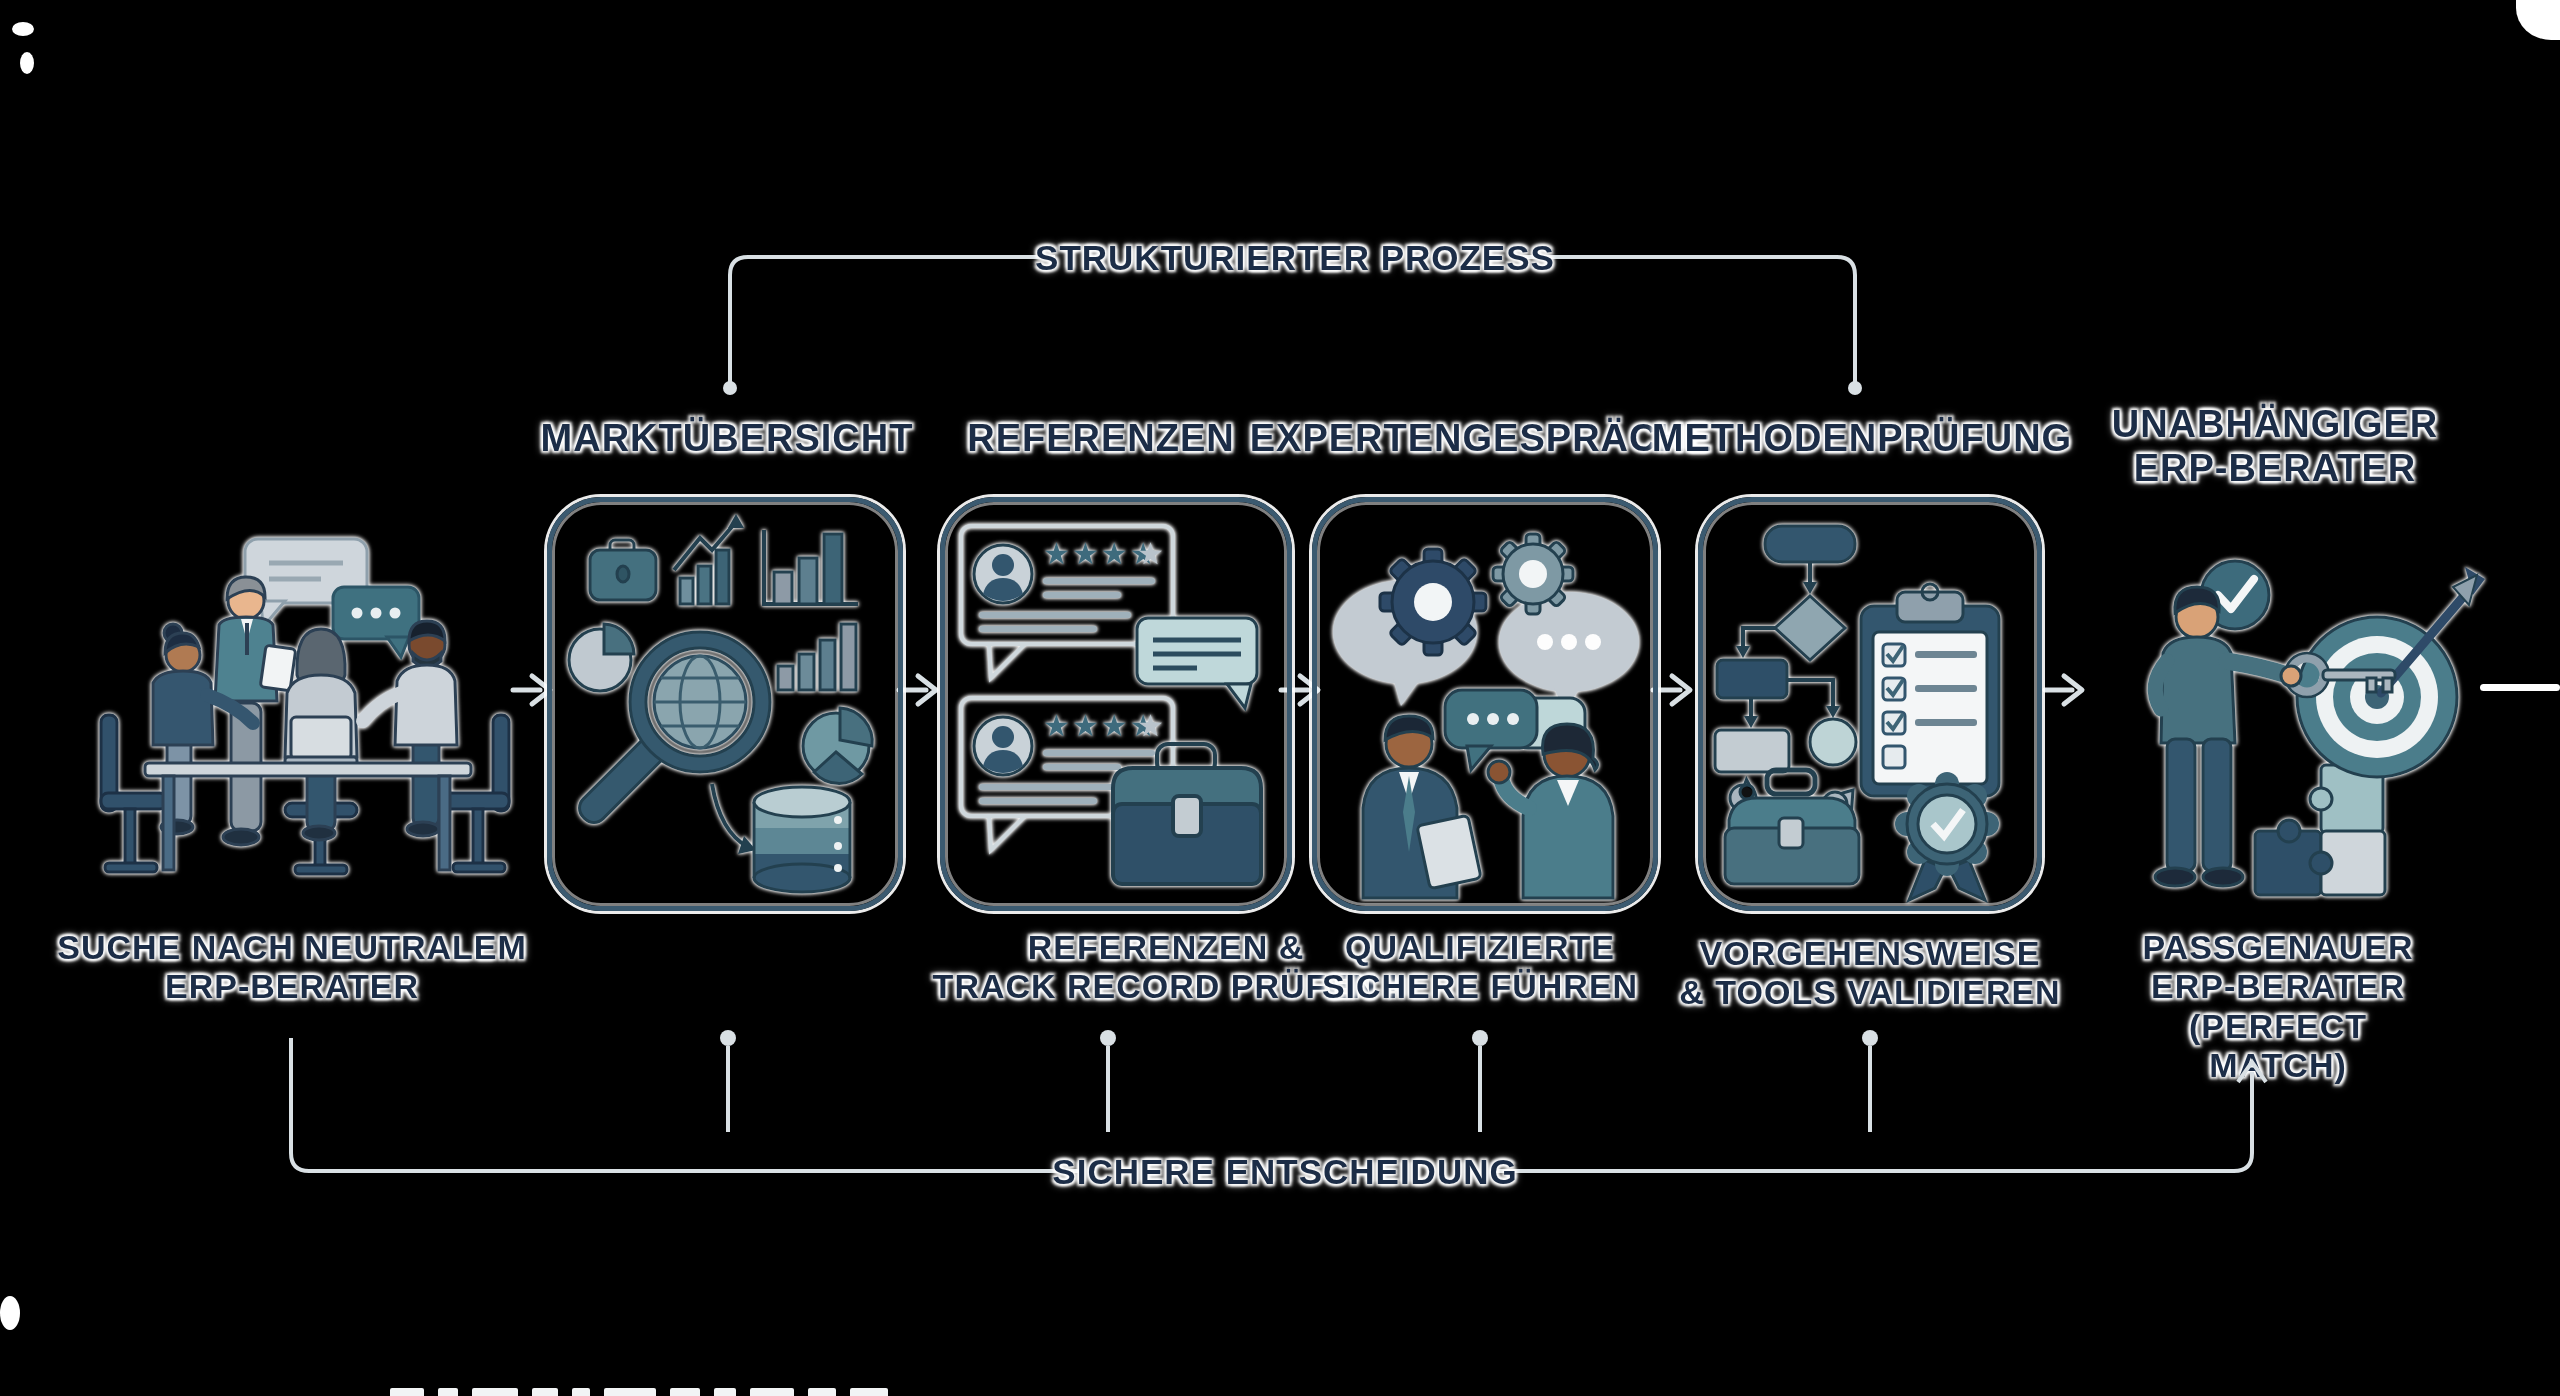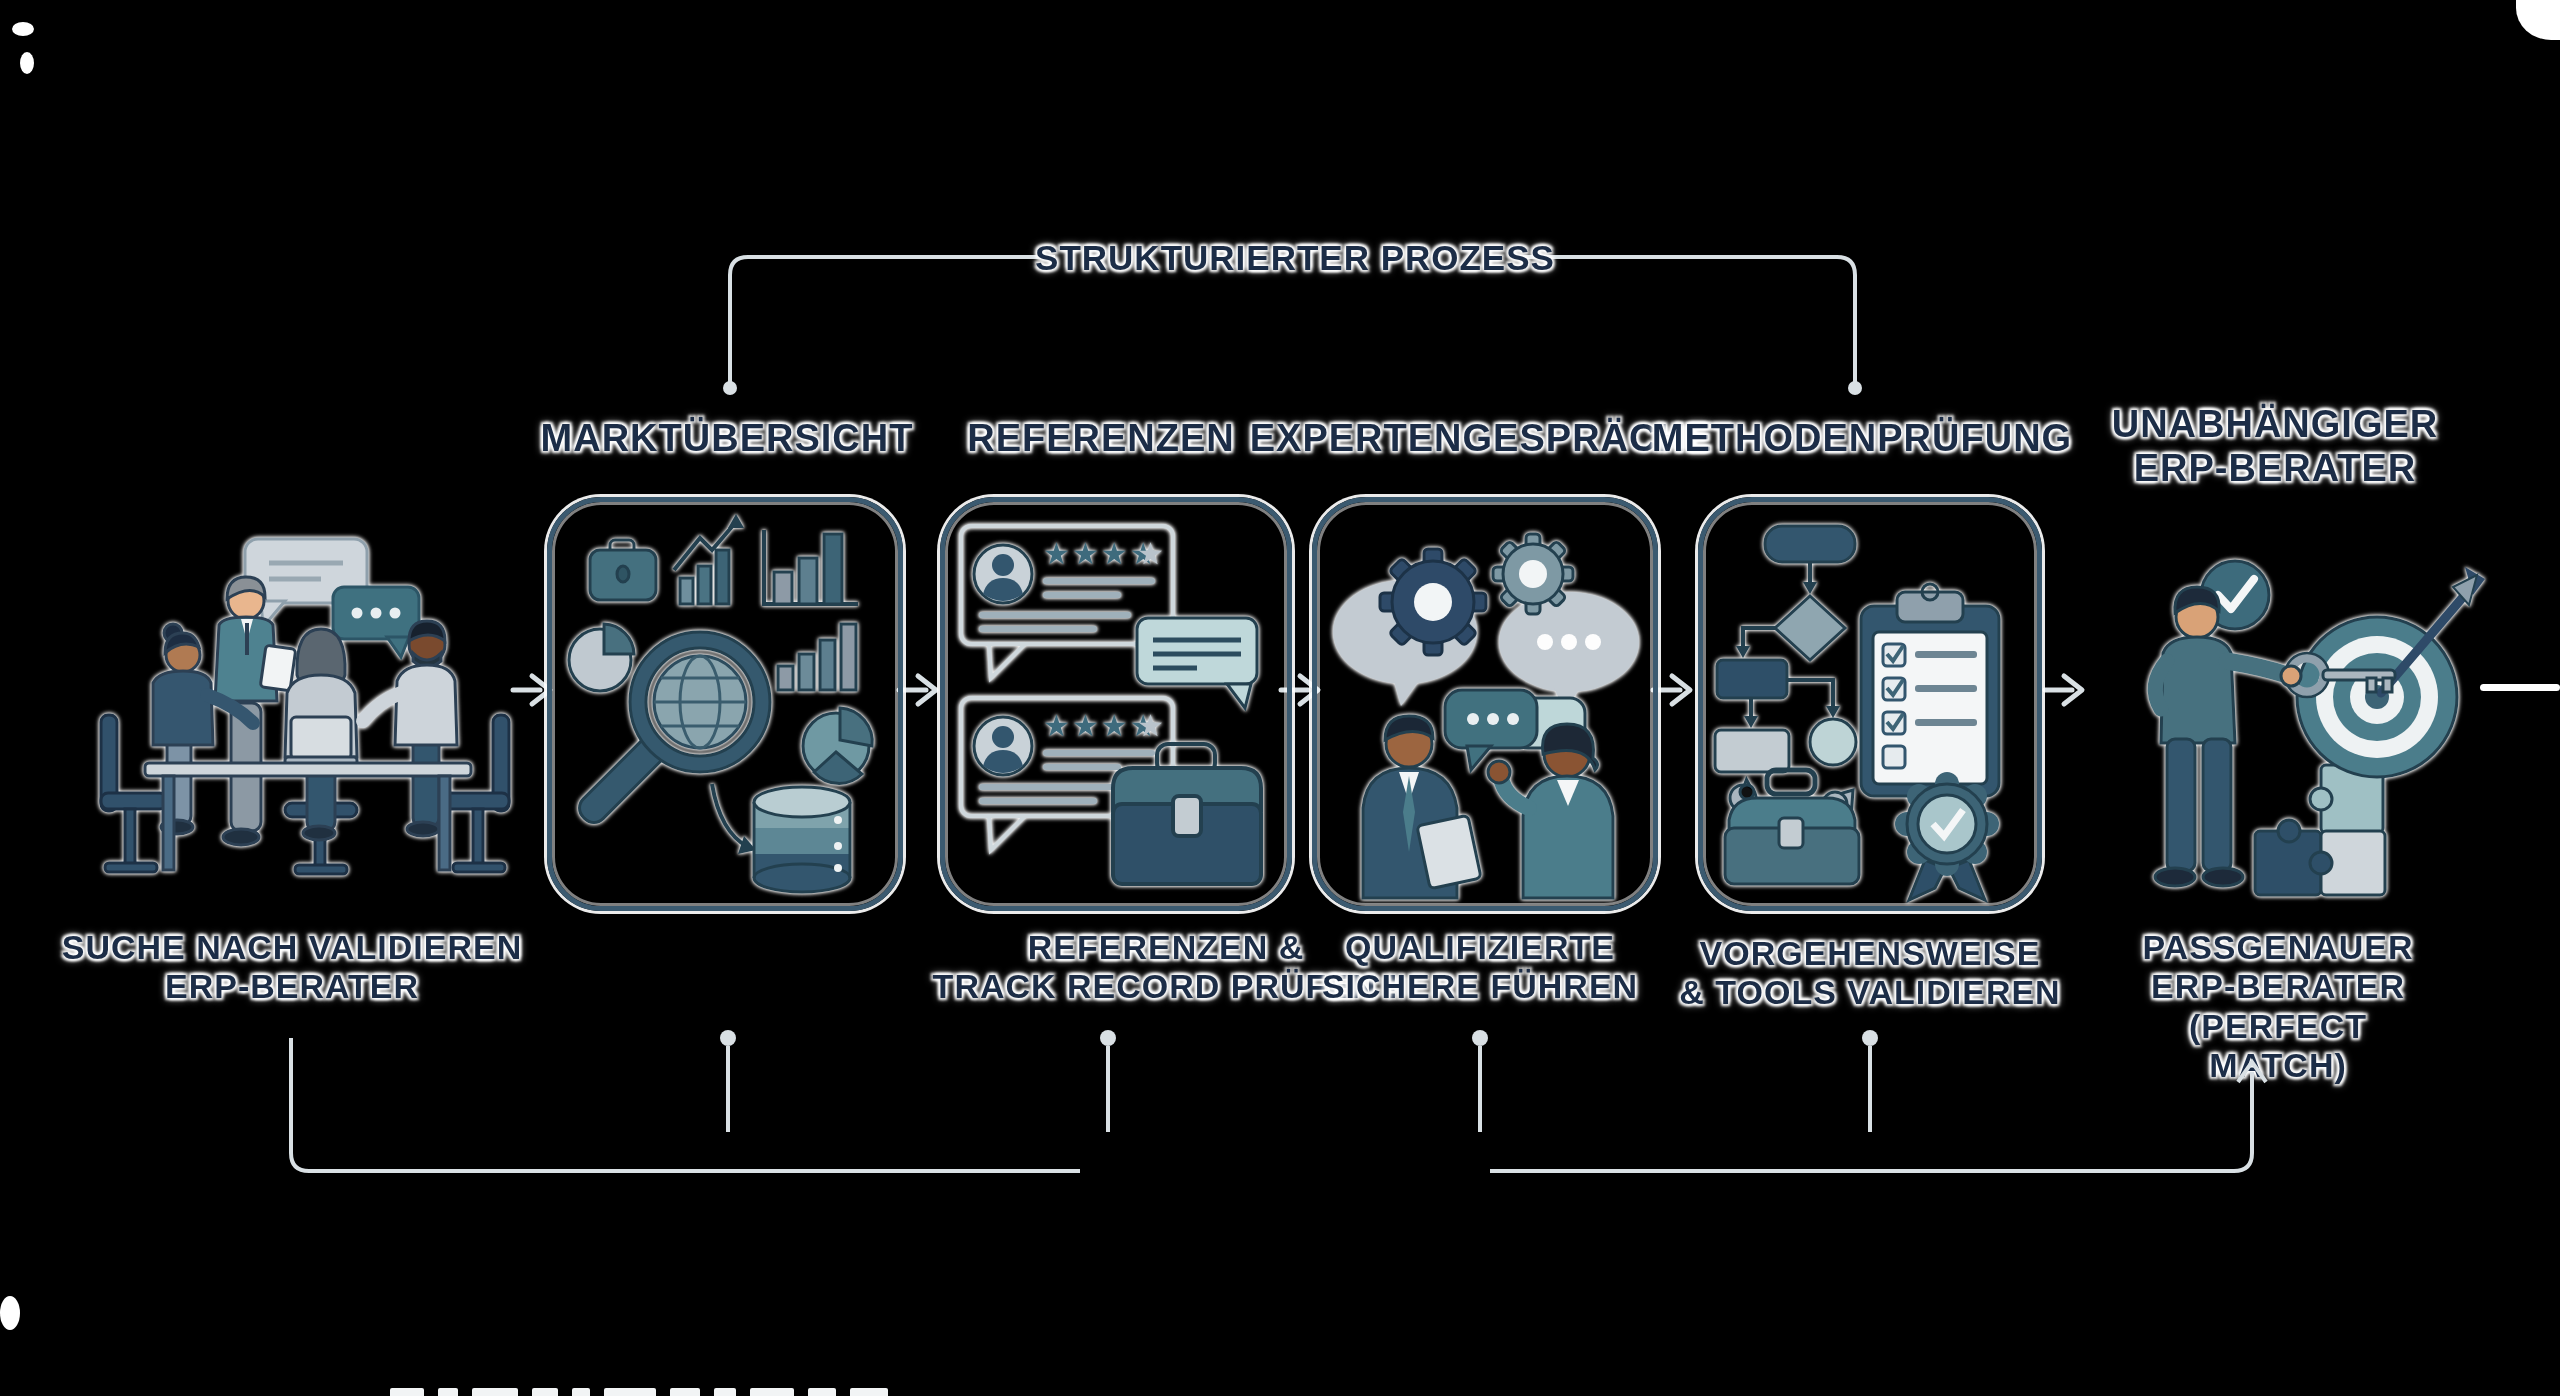--- a/index.html
+++ b/index.html
@@ -443,21 +443,21 @@
         <circle cx="206" cy="151" r="10" fill="#d9a277"></circle>
         <path d="M 82 136 Q 62 160 76 184" fill="none" stroke="#47717f" stroke-width="15" stroke-linecap="round"></path>
         <rect x="82" y="214" width="28" height="132" rx="8" fill="#33566e"></rect>
         <rect x="118" y="214" width="28" height="132" rx="8" fill="#33566e"></rect>
         <ellipse cx="90" cy="352" rx="20" ry="9" fill="#1d2a3a"></ellipse>
         <ellipse cx="138" cy="352" rx="20" ry="9" fill="#1d2a3a"></ellipse>
       </g>
     </svg>
   </div>
 
-  <div class="halo caption" style="left:292px;">SUCHE NACH VALIDIEREN
+  <div class="halo caption" style="left:292px;">SUCHE NACH NEUTRALEM
 ERP-BERATER</div>
   <div class="halo caption" style="left:1166px;">REFERENZEN &amp;
 TRACK RECORD PRÜFEN !</div>
   <div class="halo caption" style="left:1480px;">QUALIFIZIERTE
 SICHERE FÜHREN</div>
   <div class="halo caption" style="left:1870px;margin-top:6px;">VORGEHENSWEISE
 &amp; TOOLS VALIDIEREN</div>
   <div class="halo caption" style="left:2278px;">PASSGENAUER
 ERP-BERATER
 (PERFECT MATCH)</div>
@@ -470,20 +470,21 @@
       <circle cx="458" cy="18" r="8" fill="#d9e0e4"></circle>
         <line x1="458" y1="26" x2="458" y2="112" stroke="#d9e0e4" stroke-width="4"></line>
       <circle cx="838" cy="18" r="8" fill="#d9e0e4"></circle>
         <line x1="838" y1="26" x2="838" y2="112" stroke="#d9e0e4" stroke-width="4"></line>
       <circle cx="1210" cy="18" r="8" fill="#d9e0e4"></circle>
         <line x1="1210" y1="26" x2="1210" y2="112" stroke="#d9e0e4" stroke-width="4"></line>
       <circle cx="1600" cy="18" r="8" fill="#d9e0e4"></circle>
         <line x1="1600" y1="26" x2="1600" y2="112" stroke="#d9e0e4" stroke-width="4"></line>
     </svg>
   </div>
+  <div class="halo bracket-label" style="left:1285px;top:1152px;">SICHERE ENTSCHEIDUNG</div>
 
   <div class="splotch" style="left:12px;top:22px;width:22px;height:14px;"></div>
   <div class="splotch" style="left:20px;top:52px;width:14px;height:22px;"></div>
   <div class="splotch" style="left:2516px;top:0;width:44px;height:40px;border-radius:0 0 0 80%;"></div>
   <div class="splotch" style="left:2480px;top:684px;width:80px;height:7px;border-radius:4px;"></div>
   <div class="splotch" style="left:0;top:1296px;width:20px;height:34px;"></div>
   <div class="fragment-row">
     <div style="width:34px"></div>
       <div style="width:20px"></div>
       <div style="width:46px"></div>

